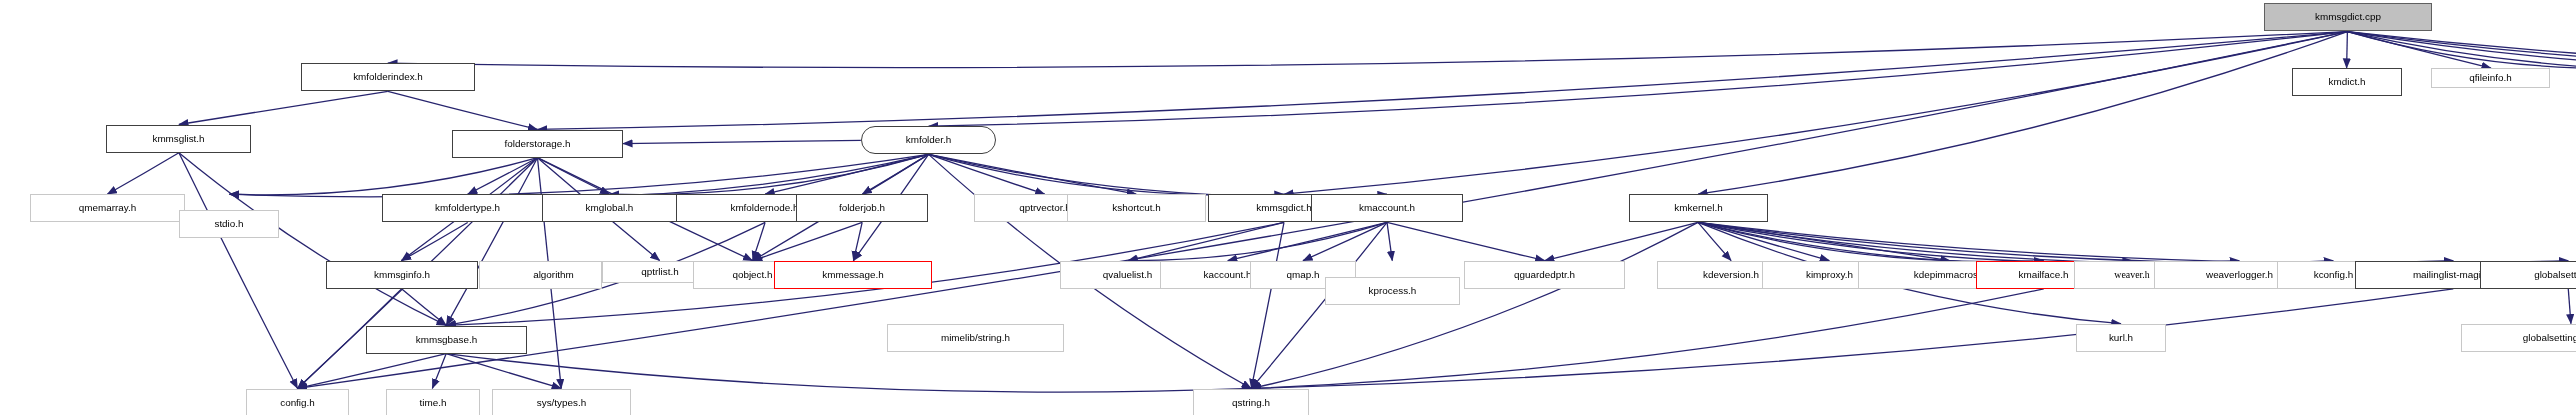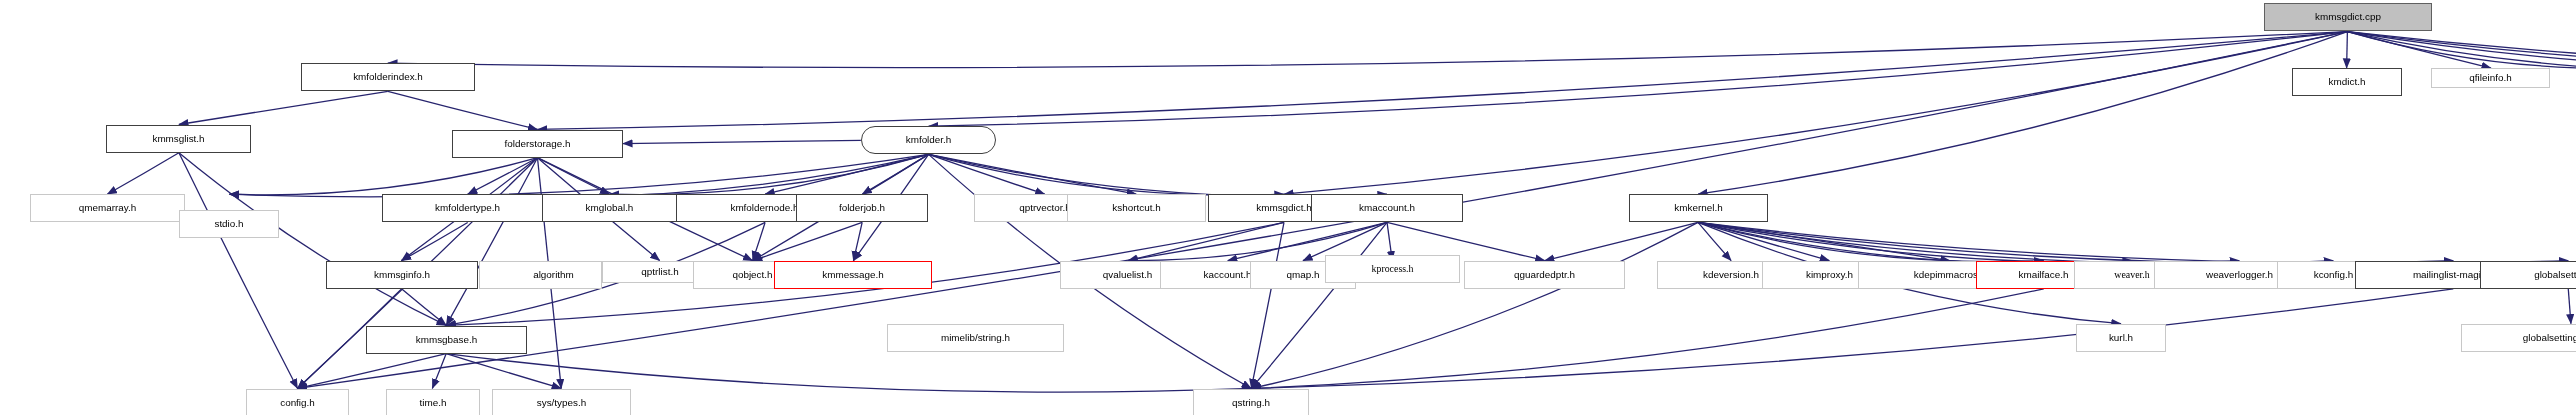--- a/index.html
+++ b/index.html
@@ -174,21 +174,21 @@
       </div>
       <div class="node plain" style="left: 1060px; top: 261px; width: 135px; height: 28px;">
         <span class="node-label">qvaluelist.h</span>
       </div>
       <div class="node plain" style="left: 1160px; top: 261px; width: 135px; height: 28px;">
         <span class="node-label">kaccount.h</span>
       </div>
       <div class="node plain" style="left: 1250px; top: 261px; width: 106px; height: 28px;">
         <span class="node-label">qmap.h</span>
       </div>
-      <div class="node plain" style="left: 1325px; top: 255px; width: 135px; height: 28px; font-family: Liberation Serif, serif;">
+      <div class="node plain" style="left: 1325px; top: 277px; width: 135px; height: 28px;">
         <span class="node-label">kprocess.h</span>
       </div>
       <div class="node plain" style="left: 1464px; top: 261px; width: 161px; height: 28px;">
         <span class="node-label">qguardedptr.h</span>
       </div>
       <div class="node plain" style="left: 1657px; top: 261px; width: 148px; height: 28px;">
         <span class="node-label">kdeversion.h</span>
       </div>
       <div class="node plain" style="left: 1762px; top: 261px; width: 135px; height: 28px;">
         <span class="node-label">kimproxy.h</span>

